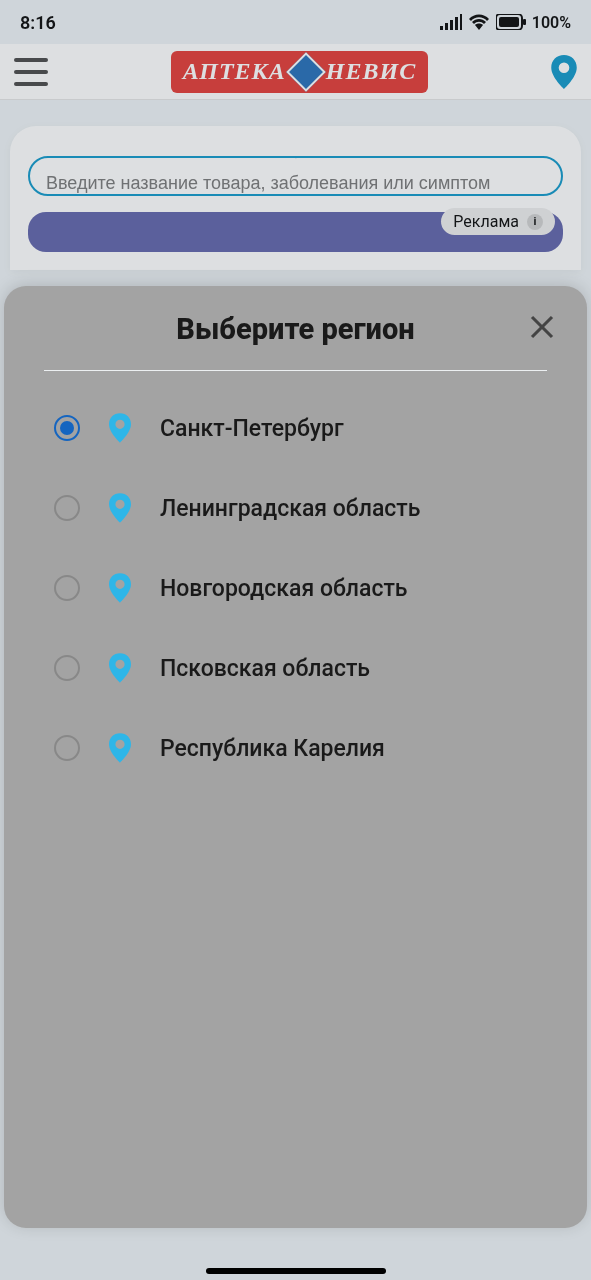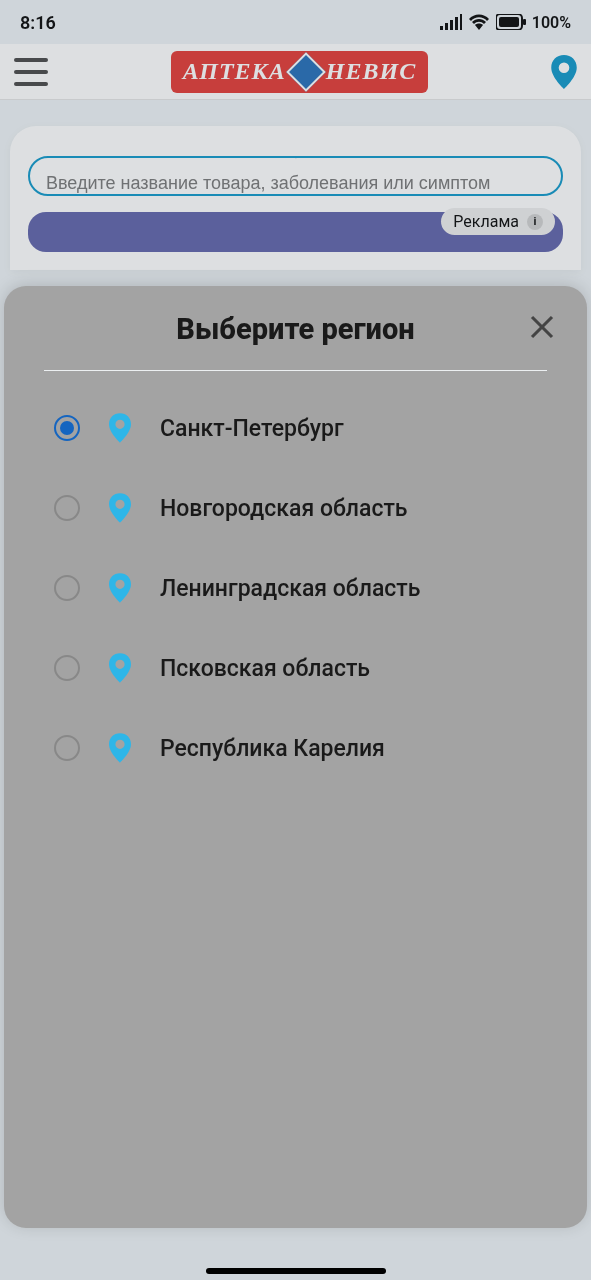--- a/index.html
+++ b/index.html
@@ -261,34 +261,34 @@
       <svg class="region-pin" width="22" height="30" viewBox="0 0 24 32">
           <path fill="currentColor" d="M12 0 C5 0 0 5 0 12 C0 21 12 32 12 32 C12 32 24 21 24 12 C24 5 19 0 12 0 Z M12 17 A5 5 0 1 1 12 7 A5 5 0 0 1 12 17 Z"></path>
         </svg>
       <span class="region-name">Санкт-Петербург</span>
     </div>
     <div class="region-item">
       <div class="radio"></div>
       <svg class="region-pin" width="22" height="30" viewBox="0 0 24 32">
           <path fill="currentColor" d="M12 0 C5 0 0 5 0 12 C0 21 12 32 12 32 C12 32 24 21 24 12 C24 5 19 0 12 0 Z M12 17 A5 5 0 1 1 12 7 A5 5 0 0 1 12 17 Z"></path>
         </svg>
+      <span class="region-name">Ленинградская область</span>
+    </div>
+    <div class="region-item">
+      <div class="radio"></div>
+      <svg class="region-pin" width="22" height="30" viewBox="0 0 24 32">
+          <path fill="currentColor" d="M12 0 C5 0 0 5 0 12 C0 21 12 32 12 32 C12 32 24 21 24 12 C24 5 19 0 12 0 Z M12 17 A5 5 0 1 1 12 7 A5 5 0 0 1 12 17 Z"></path>
+        </svg>
       <span class="region-name">Новгородская область</span>
     </div>
     <div class="region-item">
       <div class="radio"></div>
       <svg class="region-pin" width="22" height="30" viewBox="0 0 24 32">
           <path fill="currentColor" d="M12 0 C5 0 0 5 0 12 C0 21 12 32 12 32 C12 32 24 21 24 12 C24 5 19 0 12 0 Z M12 17 A5 5 0 1 1 12 7 A5 5 0 0 1 12 17 Z"></path>
         </svg>
-      <span class="region-name">Ленинградская область</span>
-    </div>
-    <div class="region-item">
-      <div class="radio"></div>
-      <svg class="region-pin" width="22" height="30" viewBox="0 0 24 32">
-          <path fill="currentColor" d="M12 0 C5 0 0 5 0 12 C0 21 12 32 12 32 C12 32 24 21 24 12 C24 5 19 0 12 0 Z M12 17 A5 5 0 1 1 12 7 A5 5 0 0 1 12 17 Z"></path>
-        </svg>
       <span class="region-name">Псковская область</span>
     </div>
     <div class="region-item">
       <div class="radio"></div>
       <svg class="region-pin" width="22" height="30" viewBox="0 0 24 32">
           <path fill="currentColor" d="M12 0 C5 0 0 5 0 12 C0 21 12 32 12 32 C12 32 24 21 24 12 C24 5 19 0 12 0 Z M12 17 A5 5 0 1 1 12 7 A5 5 0 0 1 12 17 Z"></path>
         </svg>
       <span class="region-name">Республика Карелия</span>
     </div>
   </div>

